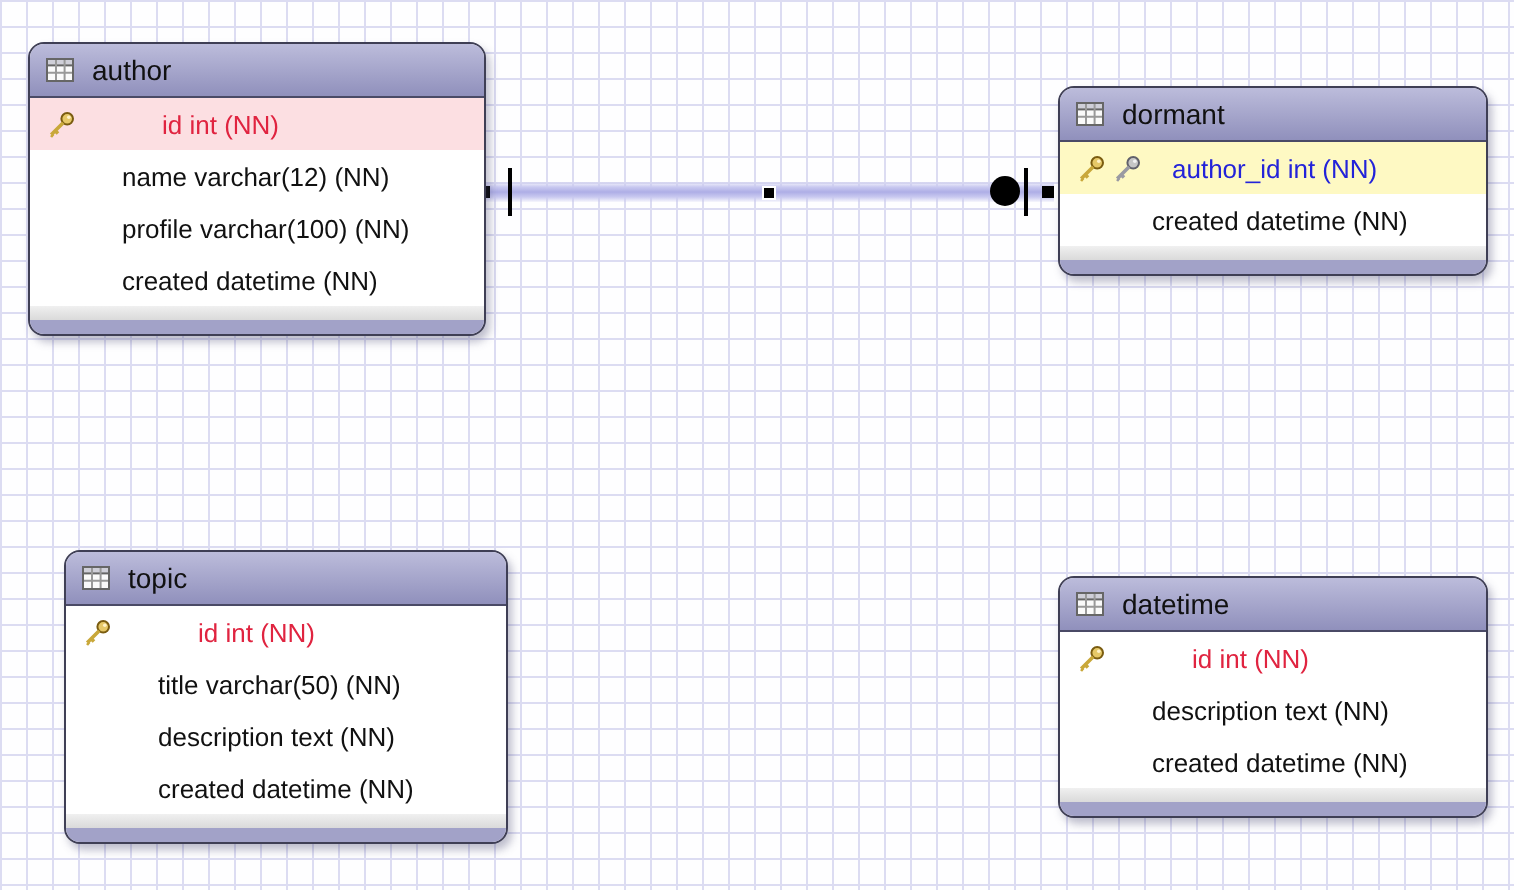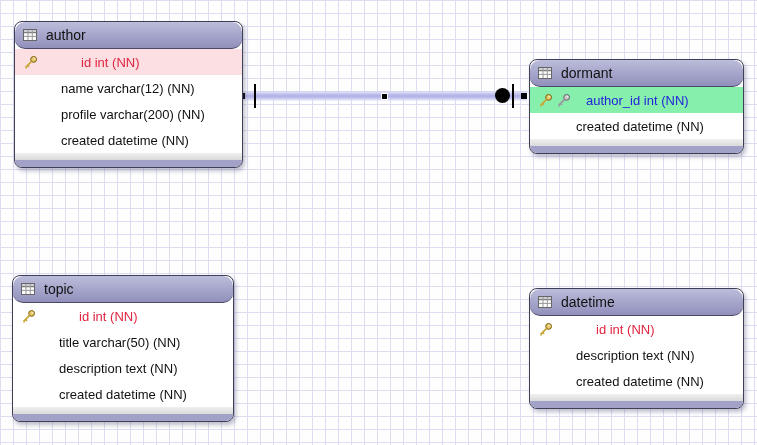--- a/index.html
+++ b/index.html
@@ -16,27 +16,27 @@
     position:absolute;background:#fff;
     border:1.5px solid #3f3f55;border-radius:8px;
     box-shadow:2px 3px 4px rgba(70,70,110,.35);
     overflow:hidden;
   }
   .thead{
     height:27px;display:flex;align-items:center;gap:9px;
     padding:0 8px;box-sizing:border-box;
     background:linear-gradient(#bcbcdb,#9090bc);
     border-bottom:1px solid #4a4a66;
-    font-size:14px;color:#111;border-radius:10px;
+    font-size:14px;color:#111;
   }
   .row{height:26px;display:flex;align-items:center;font-size:13px;color:#111;}
   .row .icons{width:38px;padding-left:8px;box-sizing:content-box;display:flex;gap:3px;align-items:center;flex:0 0 auto;}
   .row.wideicons .icons{width:48px;}
   .row.pink{background:#fcdfe2;}
-  .row.green{background:#86efac;}
+  .row.green{background:#fef9c3;}
   .ctext.red{color:#e02440;padding-left:20px;}
   .ctext.blue{color:#2323d9;}
   .tfoot{height:14px;}
   .tfoot .fg{height:7px;background:linear-gradient(#f0f0f0,#dadada);}
   .tfoot .fp{height:7px;background:#a2a2c8;}
   .ticon,.key{display:inline-flex;align-items:center;}
   
   .rel-glow{
     position:absolute;left:243px;top:91px;width:284px;height:10px;
     background:linear-gradient(to bottom,rgba(180,180,230,0.1),#c9c9f0 25%,#aeaee6 50%,#c9c9f0 75%,rgba(180,180,230,0.1));
@@ -83,33 +83,33 @@
         </span>
       </span>
       <span class="ctext red">id int (NN)</span>
     </div>
     <div class="row">
       <span class="icons"></span>
       <span class="ctext">name varchar(12) (NN)</span>
     </div>
     <div class="row">
       <span class="icons"></span>
-      <span class="ctext">profile varchar(200) (NN)</span>
-    </div>
-    <div class="row">
-      <span class="icons"></span>
-      <span class="ctext">created datetime (NN)</span>
-    </div>
-    <div class="tfoot">
-        <div class="fg"></div>
-        <div class="fp"></div>
-      </div>
-  </div>
-
-  <div class="table" style="left:529px;top:43px;width:213px;margin-top:16px;">
+      <span class="ctext">profile varchar(100) (NN)</span>
+    </div>
+    <div class="row">
+      <span class="icons"></span>
+      <span class="ctext">created datetime (NN)</span>
+    </div>
+    <div class="tfoot">
+        <div class="fg"></div>
+        <div class="fp"></div>
+      </div>
+  </div>
+
+  <div class="table" style="left:529px;top:43px;width:213px;">
     <div class="thead">
       <span class="ticon">
         <svg width="14" height="12" viewBox="0 0 14 12">
             <rect x="0.5" y="0.5" width="13" height="11" fill="#fafafa" stroke="#666"></rect>
             <rect x="0.5" y="0.5" width="13" height="3.2" fill="#cfcfd8" stroke="#666"></rect>
             <line x1="5" y1="1" x2="5" y2="11" stroke="#999"></line>
             <line x1="9.3" y1="1" x2="9.3" y2="11" stroke="#999"></line>
             <line x1="1" y1="7.4" x2="13" y2="7.4" stroke="#999"></line>
           </svg>
       </span>
@@ -137,21 +137,21 @@
     <div class="row">
       <span class="icons"></span>
       <span class="ctext">created datetime (NN)</span>
     </div>
     <div class="tfoot">
         <div class="fg"></div>
         <div class="fp"></div>
       </div>
   </div>
 
-  <div class="table" style="left:12px;top:275px;width:220px;">
+  <div class="table" style="left:32px;top:275px;width:220px;">
     <div class="thead">
       <span class="ticon">
         <svg width="14" height="12" viewBox="0 0 14 12">
             <rect x="0.5" y="0.5" width="13" height="11" fill="#fafafa" stroke="#666"></rect>
             <rect x="0.5" y="0.5" width="13" height="3.2" fill="#cfcfd8" stroke="#666"></rect>
             <line x1="5" y1="1" x2="5" y2="11" stroke="#999"></line>
             <line x1="9.3" y1="1" x2="9.3" y2="11" stroke="#999"></line>
             <line x1="1" y1="7.4" x2="13" y2="7.4" stroke="#999"></line>
           </svg>
       </span>

